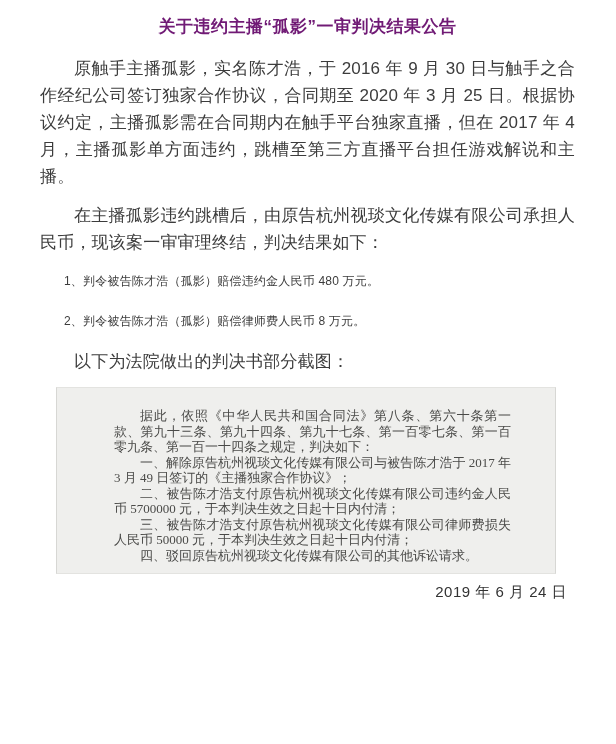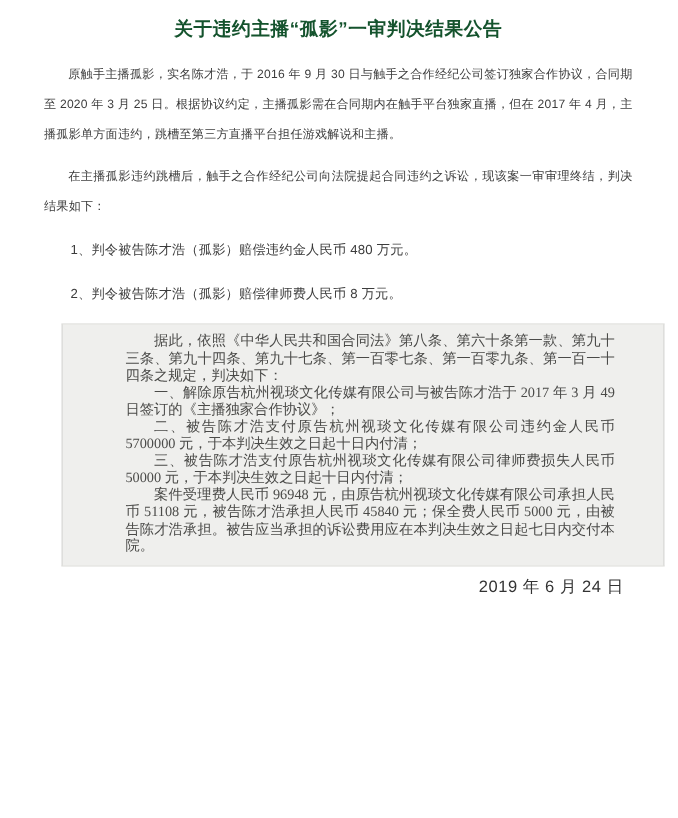--- a/index.html
+++ b/index.html
@@ -16,49 +16,49 @@
     position: relative;
   }
   .doc {
     padding: 14px 41px 0 40px;
   }
   .title {
     text-align: center;
     font-size: 17px;
     line-height: 26px;
     font-weight: bold;
-    color: #14532d;
+    color: #701a75;
     margin: 0 0 15px 0;
     letter-spacing: 0.5px;
   }
   .para {
-    font-size: 11px;
+    font-size: 17px;
     line-height: 27px;
     text-align: justify;
     text-indent: 2em;
     margin: 0 0 12px 0;
     letter-spacing: 0.2px;
   }
   .verdict-item {
     font-size: 12px;
     line-height: 27px;
     text-indent: 2em;
     margin: 0 0 13px 0;
     letter-spacing: 0.2px;
   }
   .scan {
     box-sizing: border-box;
     margin-left: 16px;
-    width: 548px;
+    width: 500px;
     background: #efefed;
     border-left: 1px solid #d7d7d4;
     border-right: 1px solid #d7d7d4;
     border-top: 1px solid #e3e3e0;
     border-bottom: 1px solid #e3e3e0;
-    padding: 7px 44px 10px 57px;
+    padding: 20px 44px 10px 57px;
     font-family: "Liberation Serif", "DejaVu Serif", serif;
     font-size: 13px;
     line-height: 15.5px;
     color: #4a4a48;
     text-align: justify;
   }
   .scan p {
     margin: 0;
     text-indent: 2em;
   }
@@ -72,32 +72,33 @@
 </style>
 </head>
 <body>
 
 <div class="doc">
 
   <h1 class="title">关于违约主播“孤影”一审判决结果公告</h1>
 
   <p class="para">原触手主播孤影，实名陈才浩，于 2016 年 9 月 30 日与触手之合作经纪公司签订独家合作协议，合同期至 2020 年 3 月 25 日。根据协议约定，主播孤影需在合同期内在触手平台独家直播，但在 2017 年 4 月，主播孤影单方面违约，跳槽至第三方直播平台担任游戏解说和主播。</p>
 
-  <p class="para">在主播孤影违约跳槽后，触手之合作经纪公司向法院提起合同违约之诉讼，现该案一审审理终结，判决结果如下：</p>
+  <p class="para">在主播孤影违约跳槽后，由原告杭州视琰文化传媒有限公司承担人民币，现该案一审审理终结，判决结果如下：</p>
 
   <p class="verdict-item">1、判令被告陈才浩（孤影）赔偿违约金人民币 480 万元。</p>
 
   <p class="verdict-item">2、判令被告陈才浩（孤影）赔偿律师费人民币 8 万元。</p>
 
 
 
+  <p class="para">以下为法院做出的判决书部分截图：</p>
 
   <div class="scan">
     <p>据此，依照《中华人民共和国合同法》第八条、第六十条第一款、第九十三条、第九十四条、第九十七条、第一百零七条、第一百零九条、第一百一十四条之规定，判决如下：</p>
     <p>一、解除原告杭州视琰文化传媒有限公司与被告陈才浩于 2017 年 3 月 49 日签订的《主播独家合作协议》；</p>
     <p>二、被告陈才浩支付原告杭州视琰文化传媒有限公司违约金人民币 5700000 元，于本判决生效之日起十日内付清；</p>
     <p>三、被告陈才浩支付原告杭州视琰文化传媒有限公司律师费损失人民币 50000 元，于本判决生效之日起十日内付清；</p>
-    <p>案件受理费人民币 96948 元，由原告杭州视琰文化传媒有限公司承担人民币 51108 元，被告陈才浩承担人民币 45840 元；保全费人民币 5000 元，由被告陈才浩承担。被告应当承担的诉讼费用应在本判决生效之日起七日内交付本院。</p>
+    <p>四、驳回原告杭州视琰文化传媒有限公司的其他诉讼请求。</p>
   </div>
 
   <p class="date">2019 年 6 月 24 日</p>
 
 </div>
 
 </body></html>

